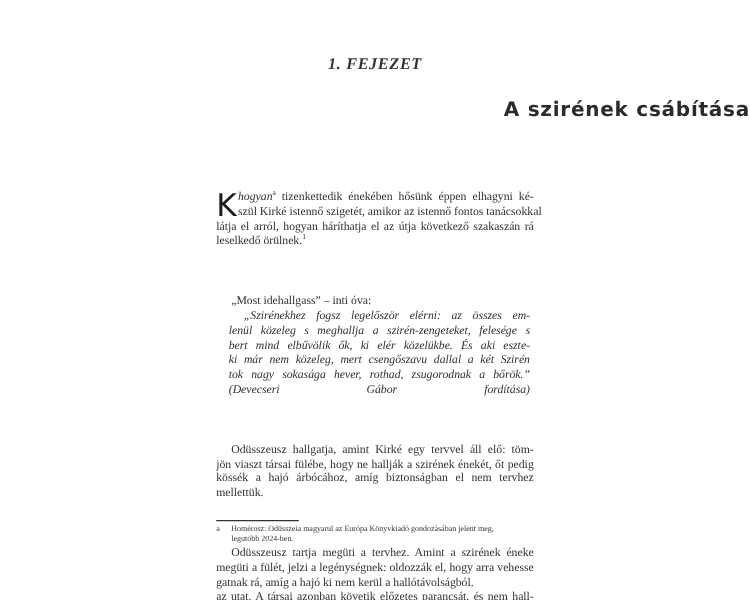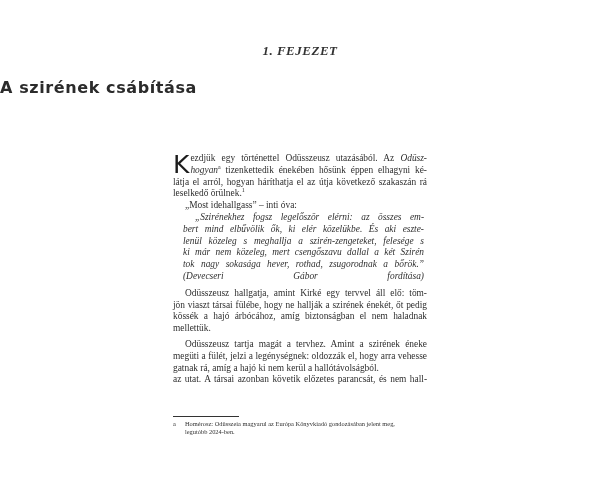--- a/index.html
+++ b/index.html
@@ -30,21 +30,21 @@
       font-weight: bold;
       font-size: 13px;
       letter-spacing: 0.5px;
       color: #333333;
     }
     .chapter-title {
       position: absolute;
       top: 78px;
       left: 0;
       width: 600px;
-      text-align: left;
+      text-align: right;
       font-family: "DejaVu Sans", sans-serif;
       font-weight: bold;
       font-size: 16px;
       letter-spacing: 0.6px;
       color: #2b2b2b;
     }
     .body-text {
       position: absolute;
       left: 173px;
       top: 153px;
@@ -61,20 +61,21 @@
     .line {
       display: block;
       white-space: nowrap;
       text-align-last: justify;
     }
     .line.last {
       text-align-last: left;
     }
     .indent {
       padding-left: 12px;
+      margin-top: 36px;
     }
     .dropcap-para {
       position: relative;
     }
     .dropcap {
       float: left;
       font-family: "DejaVu Sans", sans-serif;
       font-size: 25px;
       line-height: 22px;
       font-weight: normal;
@@ -137,48 +138,48 @@
 
 <div class="page">
 
   <div class="chapter-label">1. FEJEZET</div>
   <div class="chapter-title">A szirének csábítása</div>
 
   <div class="body-text">
 
     <p class="dropcap-para">
       <span class="dropcap">K</span>
-      <span class="dc-line"><span>ezdjük egy történettel Odüsszeusz utazásából. Az </span><i>Odüsz-</i></span>
       <span class="dc-line"><i>hogyan</i><sup>a</sup><span> tizenkettedik énekében hősünk éppen elhagyni ké-</span></span>
+      <span class="line">szül Kirké istennő szigetét, amikor az istennő fontos tanácsokkal</span>
       <span class="line">látja el arról, hogyan háríthatja el az útja következő szakaszán rá</span>
       <span class="line last"><span>leselkedő örülnek.</span><sup>1</sup></span>
     </p>
 
     <p>
       <span class="line last indent">„Most idehallgass” – inti óva:</span>
     </p>
 
     <p class="quote">
       <span class="line first">„Szirénekhez fogsz legelőször elérni: az összes em-</span>
+      <span class="line">lenül közeleg s meghallja a szirén-zengeteket, felesége s</span>
       <span class="line">bert mind elbűvölik ők, ki elér közelükbe. És aki eszte-</span>
-      <span class="line">lenül közeleg s meghallja a szirén-zengeteket, felesége s</span>
       <span class="line">ki már nem közeleg, mert csengőszavu dallal a két Szirén</span>
       <span class="line">tok nagy sokasága hever, rothad, zsugorodnak a bőrök.”</span>
       <span class="line last">(Devecseri Gábor fordítása)</span>
     </p>
 
     <p style="margin-top:5px;">
       <span class="line indent">Odüsszeusz hallgatja, amint Kirké egy tervvel áll elő: töm-</span>
       <span class="line">jön viaszt társai fülébe, hogy ne hallják a szirének énekét, őt pedig</span>
-      <span class="line">kössék a hajó árbócához, amíg biztonságban el nem haladnak</span>
+      <span class="line">kössék a hajó árbócához, amíg biztonságban el nem tervhez</span>
       <span class="line last">mellettük.</span>
     </p>
 
     <p style="margin-top:4px;">
-      <span class="line indent">Odüsszeusz tartja magát a tervhez. Amint a szirének éneke</span>
+      <span class="line indent">Odüsszeusz tartja megüti a tervhez. Amint a szirének éneke</span>
       <span class="line">megüti a fülét, jelzi a legénységnek: oldozzák el, hogy arra vehesse</span>
       <span class="line last">gatnak rá, amíg a hajó ki nem kerül a hallótávolságból.</span>
       <span class="line">az utat. A társai azonban követik előzetes parancsát, és nem hall-</span>
     </p>
   </div>
 
   <div class="footnote-rule"></div>
   <div class="footnote">
     <span class="fn-marker">a</span>
     <span class="fn-text">Homérosz: Odüsszeia magyarul az Európa Könyvkiadó gondozásában jelent meg,</span>

